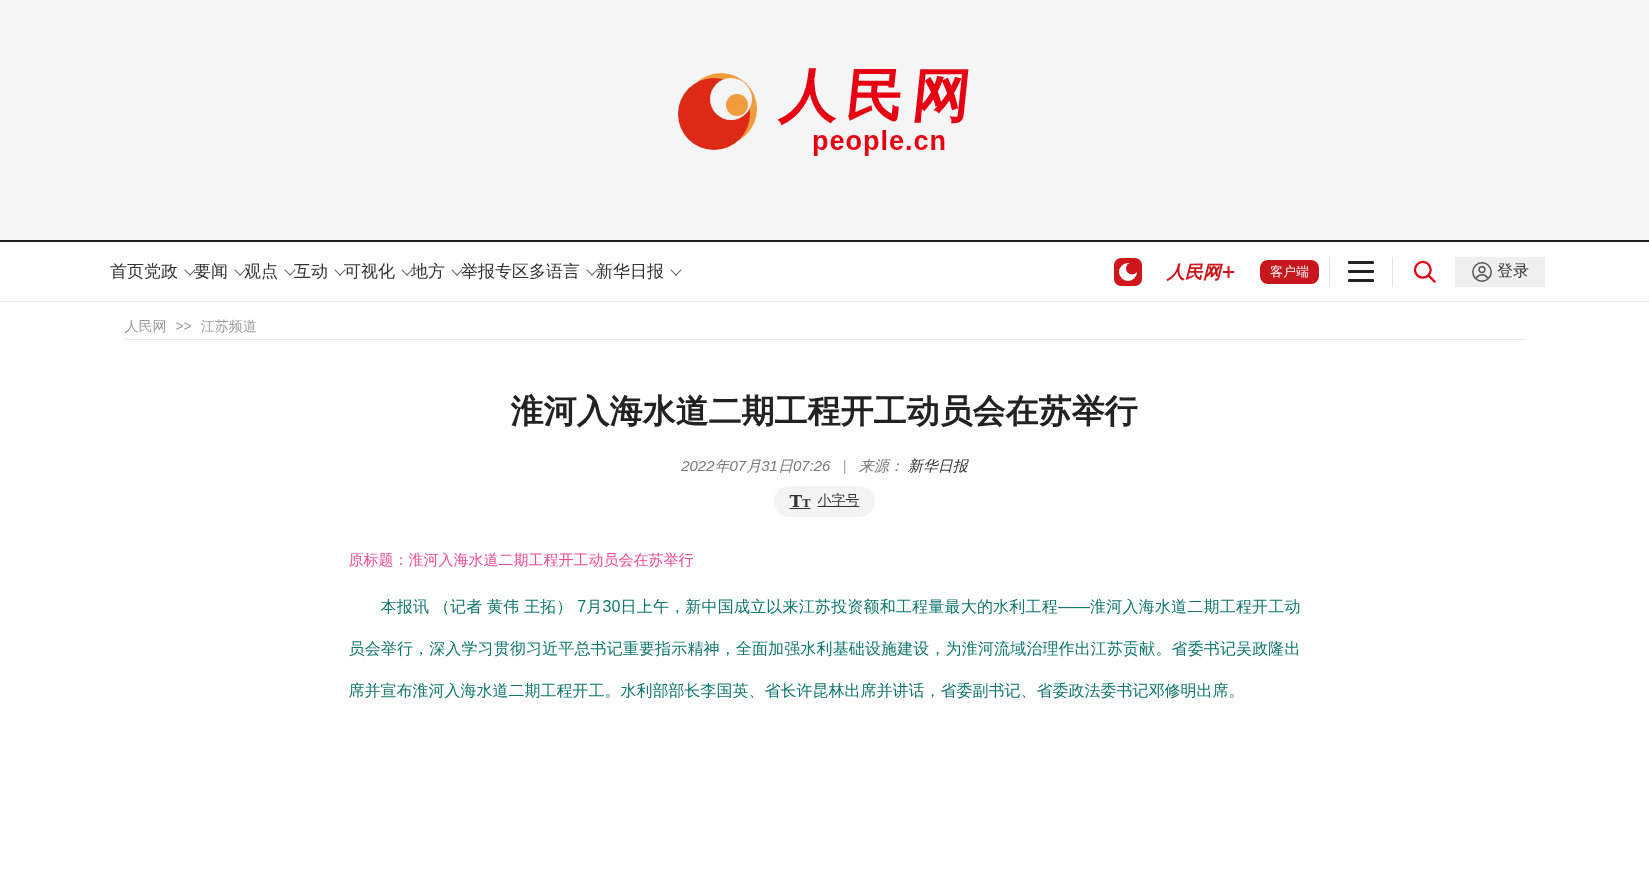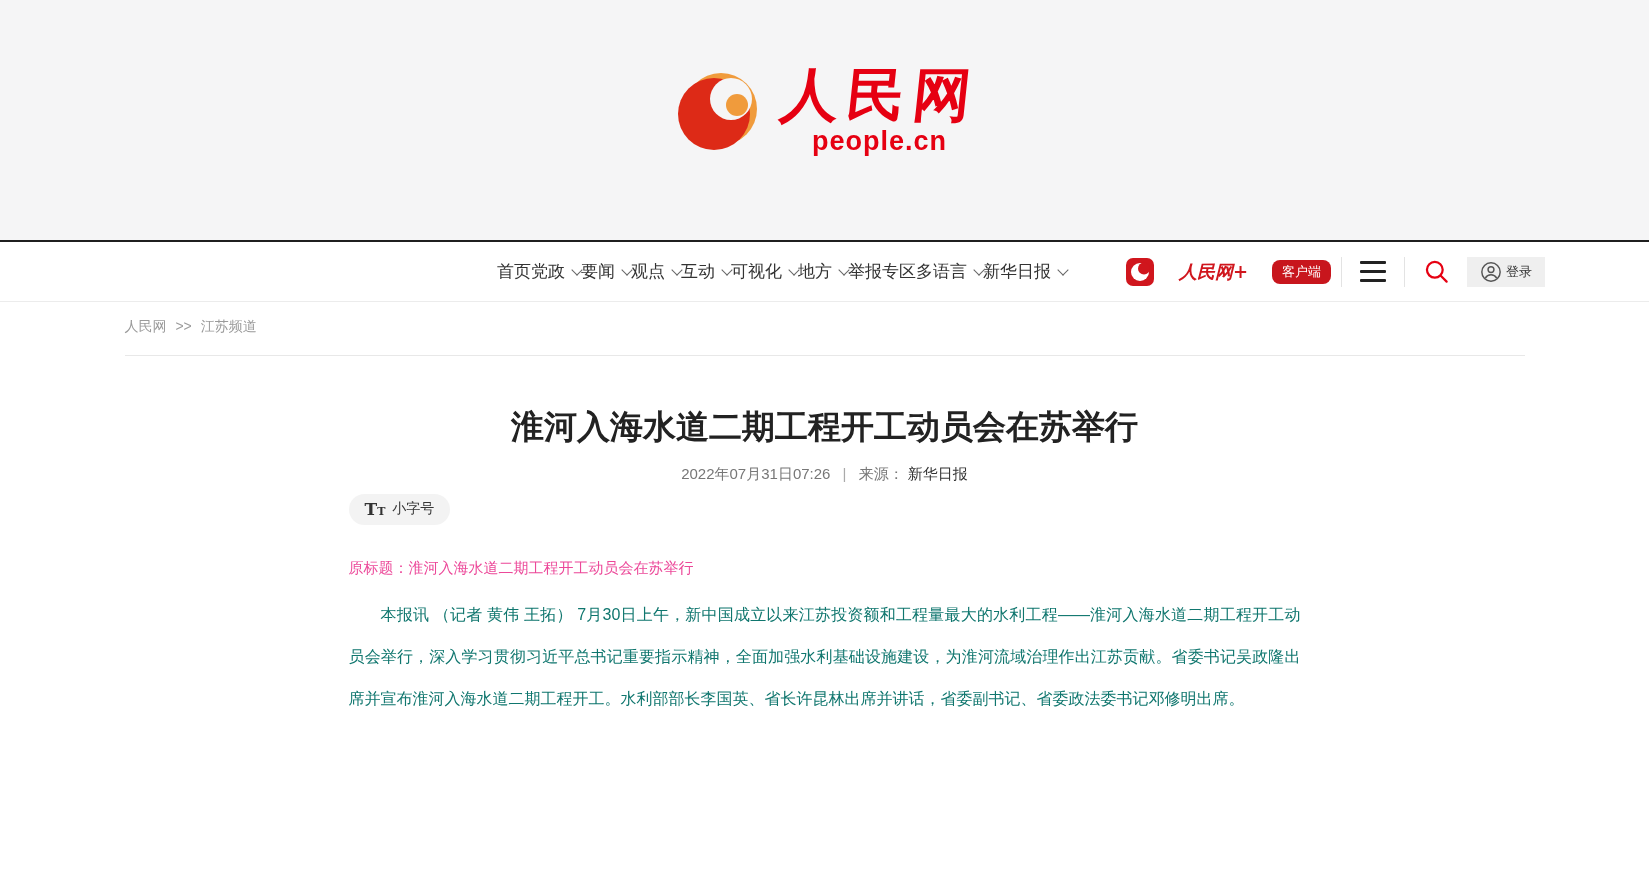--- a/index.html
+++ b/index.html
@@ -31,21 +31,21 @@
   
   .nav-bar {
     height:62px; background:#fff;
     border-top:2px solid #1f1f1f; border-bottom:1px solid #ececec;
     display:flex; align-items:stretch;
   }
   .nav-inner {
     width:100%; padding:0 104px 0 110px;
     display:flex; align-items:center;
   }
-  .nav-items { display:flex; align-items:center; flex:1; justify-content:flex-end; max-width:1020px; }
+  .nav-items { display:flex; align-items:center; flex:1; justify-content:flex-start; max-width:1020px; }
   .nav-item {
     font-size:17px; color:#333; cursor:pointer; white-space:nowrap;
     display:flex; align-items:center;
   }
   .chev {
     width:8px; height:8px;
     border-right:1.6px solid #666; border-bottom:1.6px solid #666;
     transform:rotate(45deg); display:inline-block;
     margin-left:8px; margin-top:-4px;
   }
@@ -60,40 +60,40 @@
     padding:3px 10px; white-space:nowrap;
   }
   .nav-sep { width:1px; background:#e3e3e3; margin:0; }
   .icon-btn {
     width:62px; display:flex; align-items:center; justify-content:center; cursor:pointer;
   }
   .burger { display:flex; flex-direction:column; gap:6px; }
   .burger span { width:26px; height:3px; background:#222; border-radius:1px; }
   .login-btn {
     background:#efefef; display:flex; align-items:center; justify-content:center;
-    gap:4px; width:78px; cursor:pointer; font-size:13px; color:#333;
-  }
-
-  
-  .crumb-wrap { width:1400px; margin:0 auto; border-bottom:1px solid #e8e8e8; padding:16px 0 19px 0; }
+    gap:4px; width:90px; cursor:pointer; font-size:16px; color:#333;
+  }
+
+  
+  .crumb-wrap { width:1400px; margin:0 auto; border-bottom:1px solid #e8e8e8; padding:16px 0 3px 0; }
   .crumb { font-size:14px; color:#9b9b9b; }
   .crumb a { color:#9b9b9b; text-decoration:none; cursor:pointer; }
   .crumb .sep { margin:0 5px; color:#9b9b9b; }
 
   
   .article { width:952px; margin:0 auto; }
   .article-title {
     margin-top:50px; text-align:center;
     font-size:33px; font-weight:700; color:#222; line-height:1.3;
     font-family:"Liberation Sans","DejaVu Sans",sans-serif;
   }
-  .article-meta { margin-top:16px; text-align:center; font-size:15px; color:#777; }
+  .article-meta { margin-top:24px; text-align:center; font-size:15px; color:#777;font-style:italic; }
   .article-meta .divider { margin:0 8px; color:#aaa; }
   .article-meta .source-name { color:#333; cursor:pointer; }
-  .toolbar-row { display:flex; justify-content:flex-start; margin-top:10px; }
+  .toolbar-row { display:flex; justify-content:center; margin-top:10px;text-decoration:underline; }
   .font-pill {
     background:#f3f3f3; border-radius:16px; height:31px; padding:0 16px;
     display:flex; align-items:center; gap:7px; cursor:pointer; color:#333;
   }
   .font-pill .tt { font-family:"DejaVu Serif","Liberation Serif",serif; font-weight:700; }
   .font-pill .t-big { font-size:17px; }
   .font-pill .t-small { font-size:11px; }
   .font-pill .pill-label { font-size:14px; }
   .orig-title { margin-top:34px; font-size:15px; color:#ec4899; }
   .article-body { margin-top:16px; }

